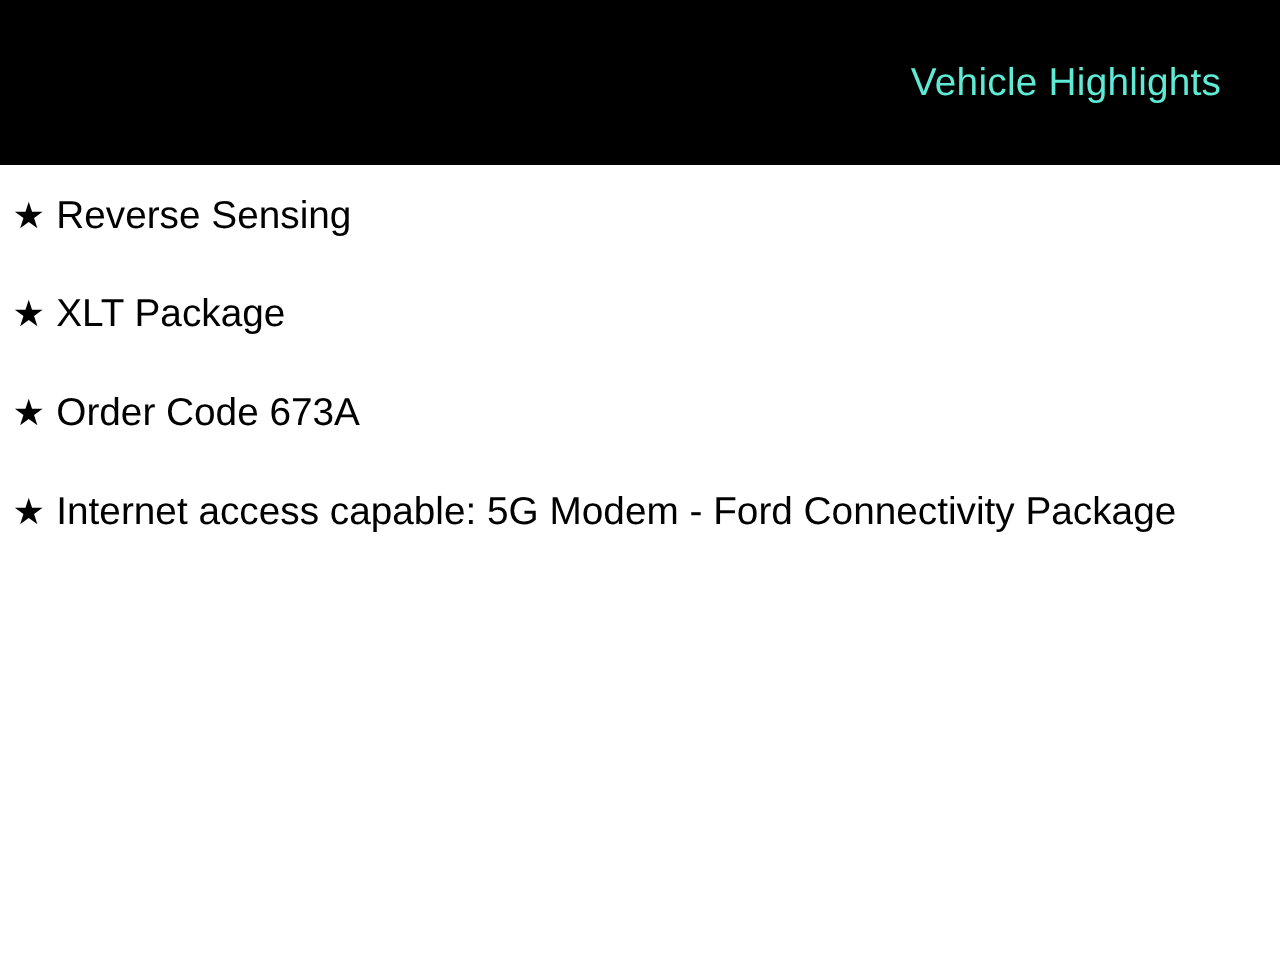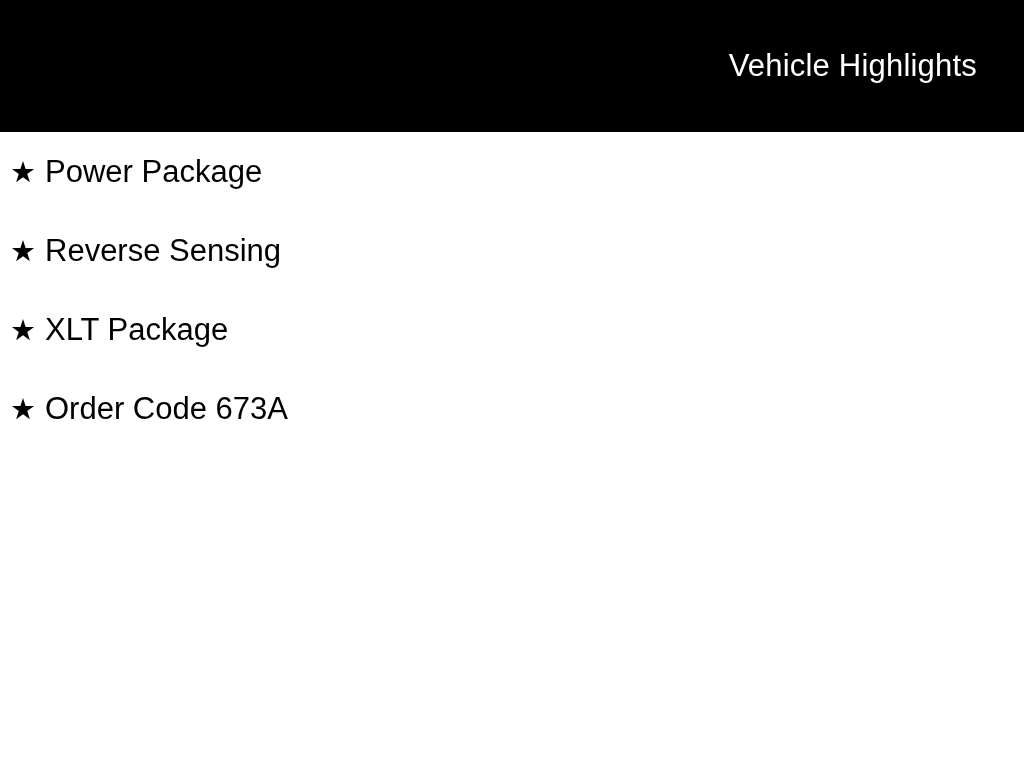--- a/index.html
+++ b/index.html
@@ -17,21 +17,21 @@
     width: 100%;
     height: 132px;
     background: #000000;
     display: flex;
     align-items: center;
     justify-content: flex-end;
     box-sizing: border-box;
     padding-right: 47px;
   }
   .header-title {
-    color: #ffffff;
+    color: #5eead4;
     font-size: 31px;
     font-weight: 400;
     letter-spacing: 0.2px;
     white-space: nowrap;
     text-align: right;
   }
   .highlights-list {
     list-style: none;
     margin: 0;
     padding: 0;
@@ -58,24 +58,24 @@
 </style>
 </head>
 <body>
 
 <div class="header-bar">
   <span class="header-title">Vehicle Highlights</span>
 </div>
 
 <ul class="highlights-list">
   <li class="highlight-item">
-    <span class="star-icon">★</span><span class="item-label">Power Package</span>
-  </li>
-  <li class="highlight-item">
     <span class="star-icon">★</span><span class="item-label">Reverse Sensing</span>
   </li>
   <li class="highlight-item">
     <span class="star-icon">★</span><span class="item-label">XLT Package</span>
   </li>
   <li class="highlight-item">
     <span class="star-icon">★</span><span class="item-label">Order Code 673A</span>
   </li>
+  <li class="highlight-item">
+    <span class="star-icon">★</span><span class="item-label">Internet access capable: 5G Modem - Ford Connectivity Package</span>
+  </li>
 </ul>
 
 </body></html>

